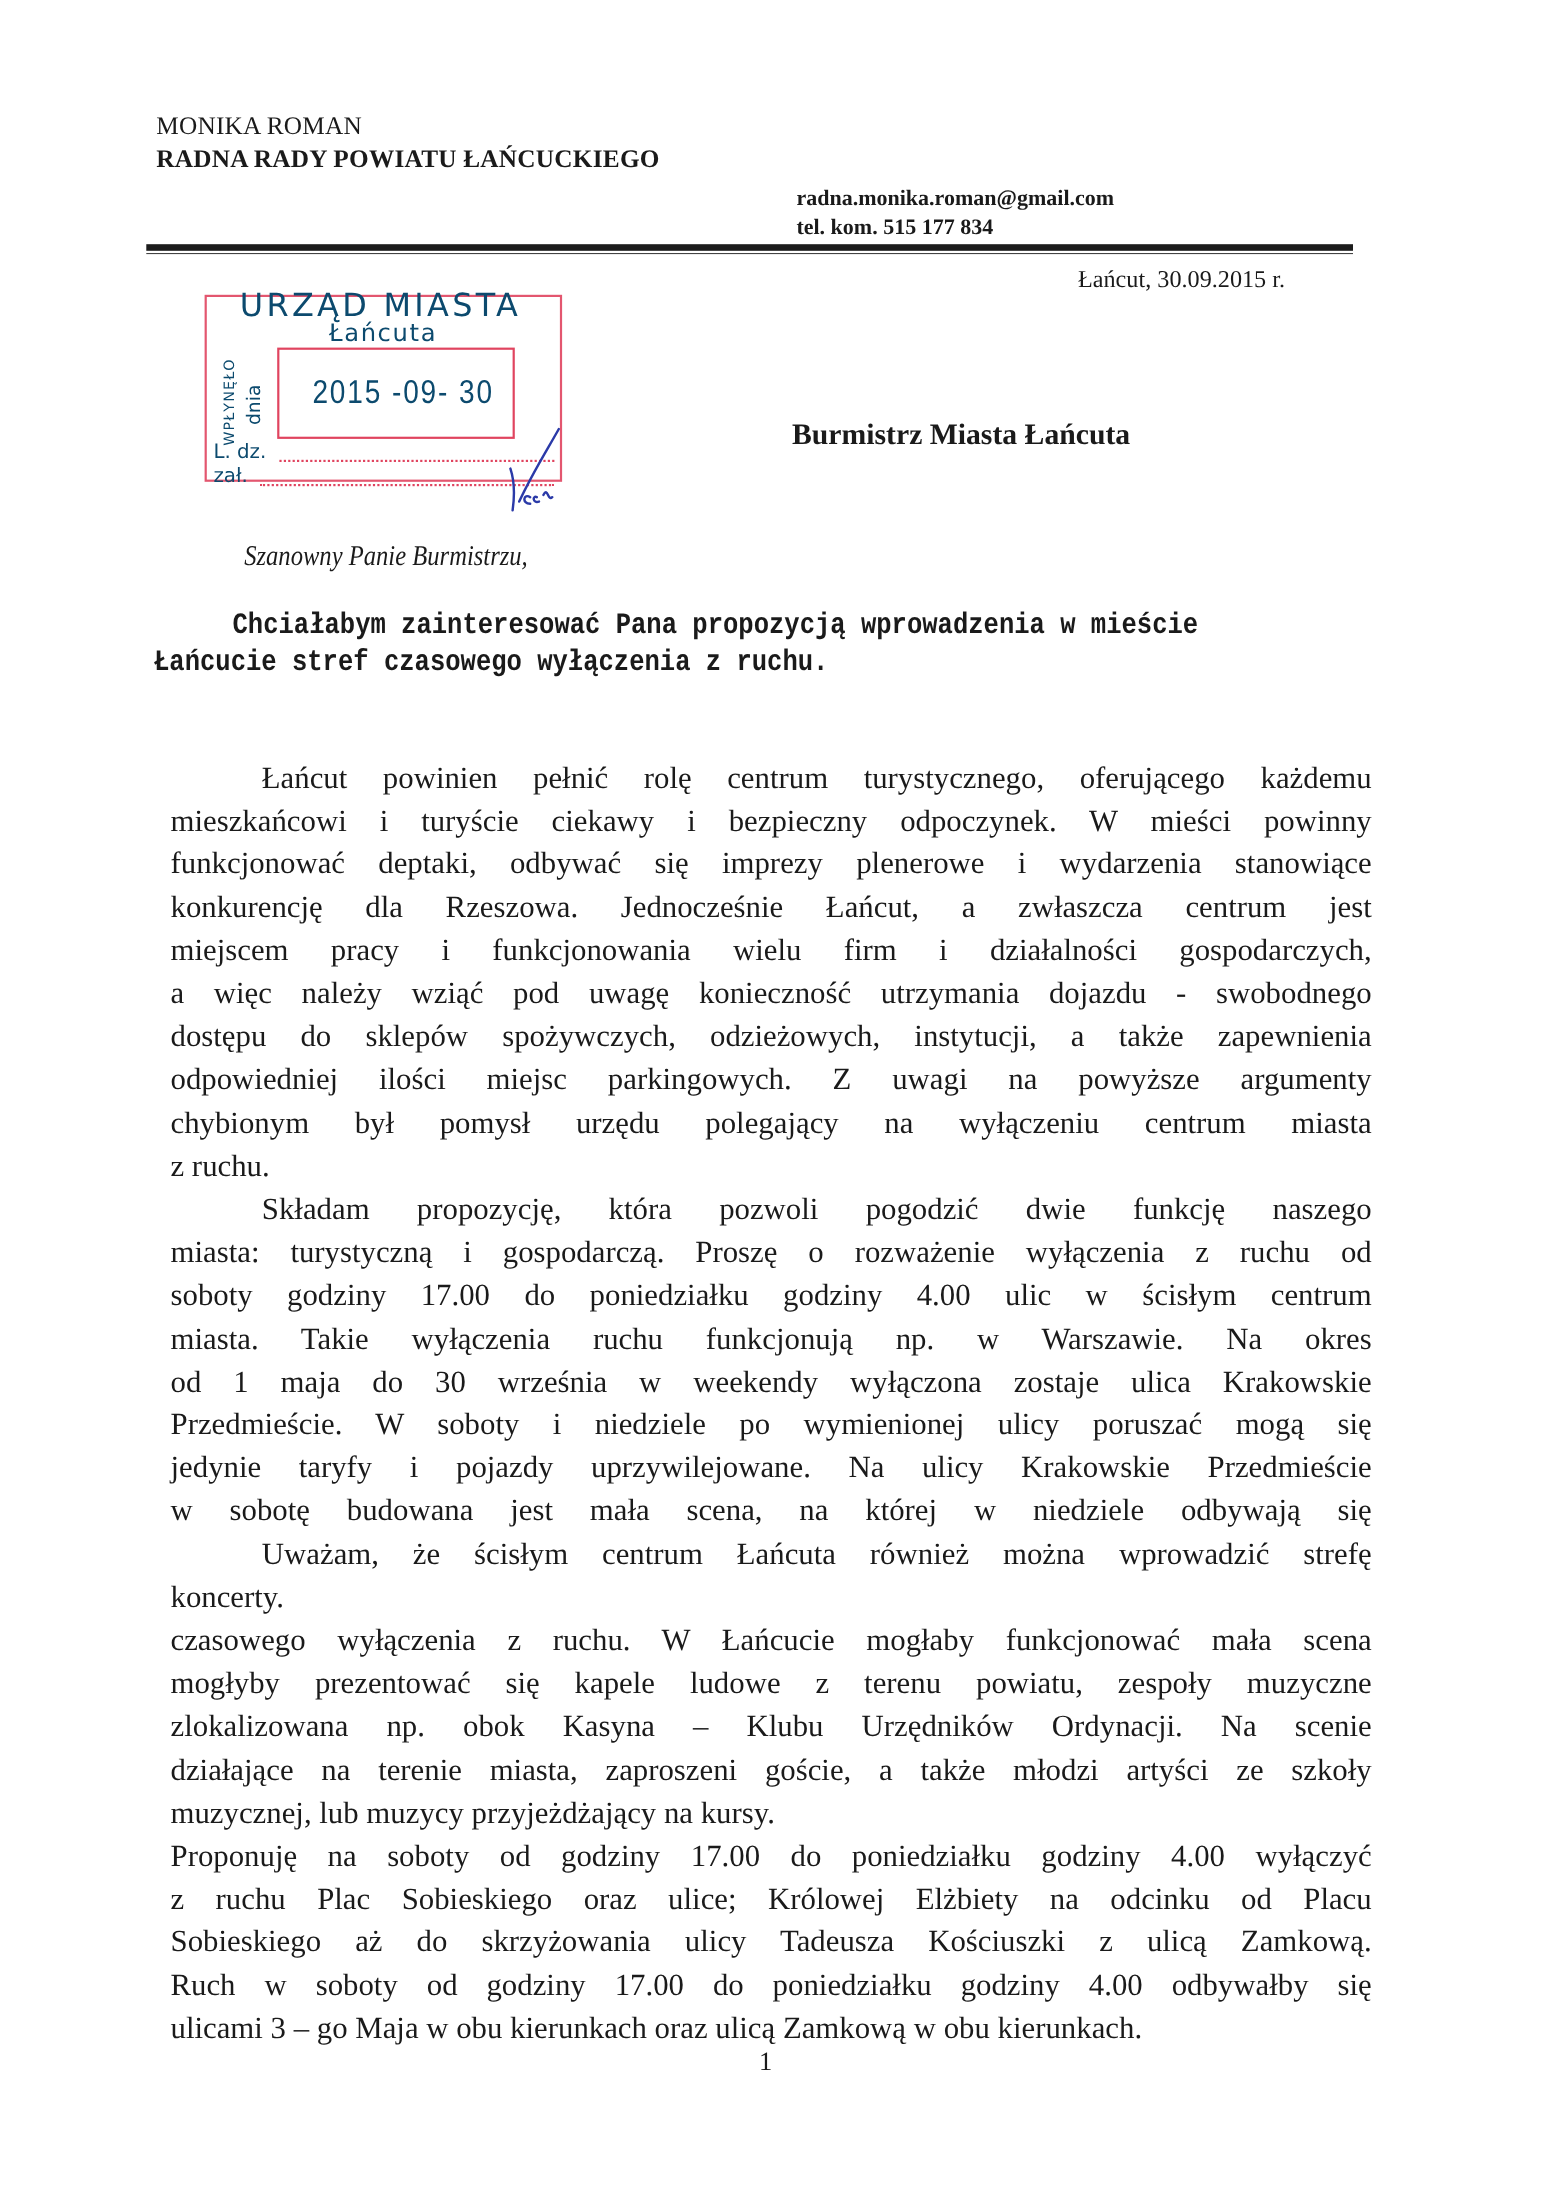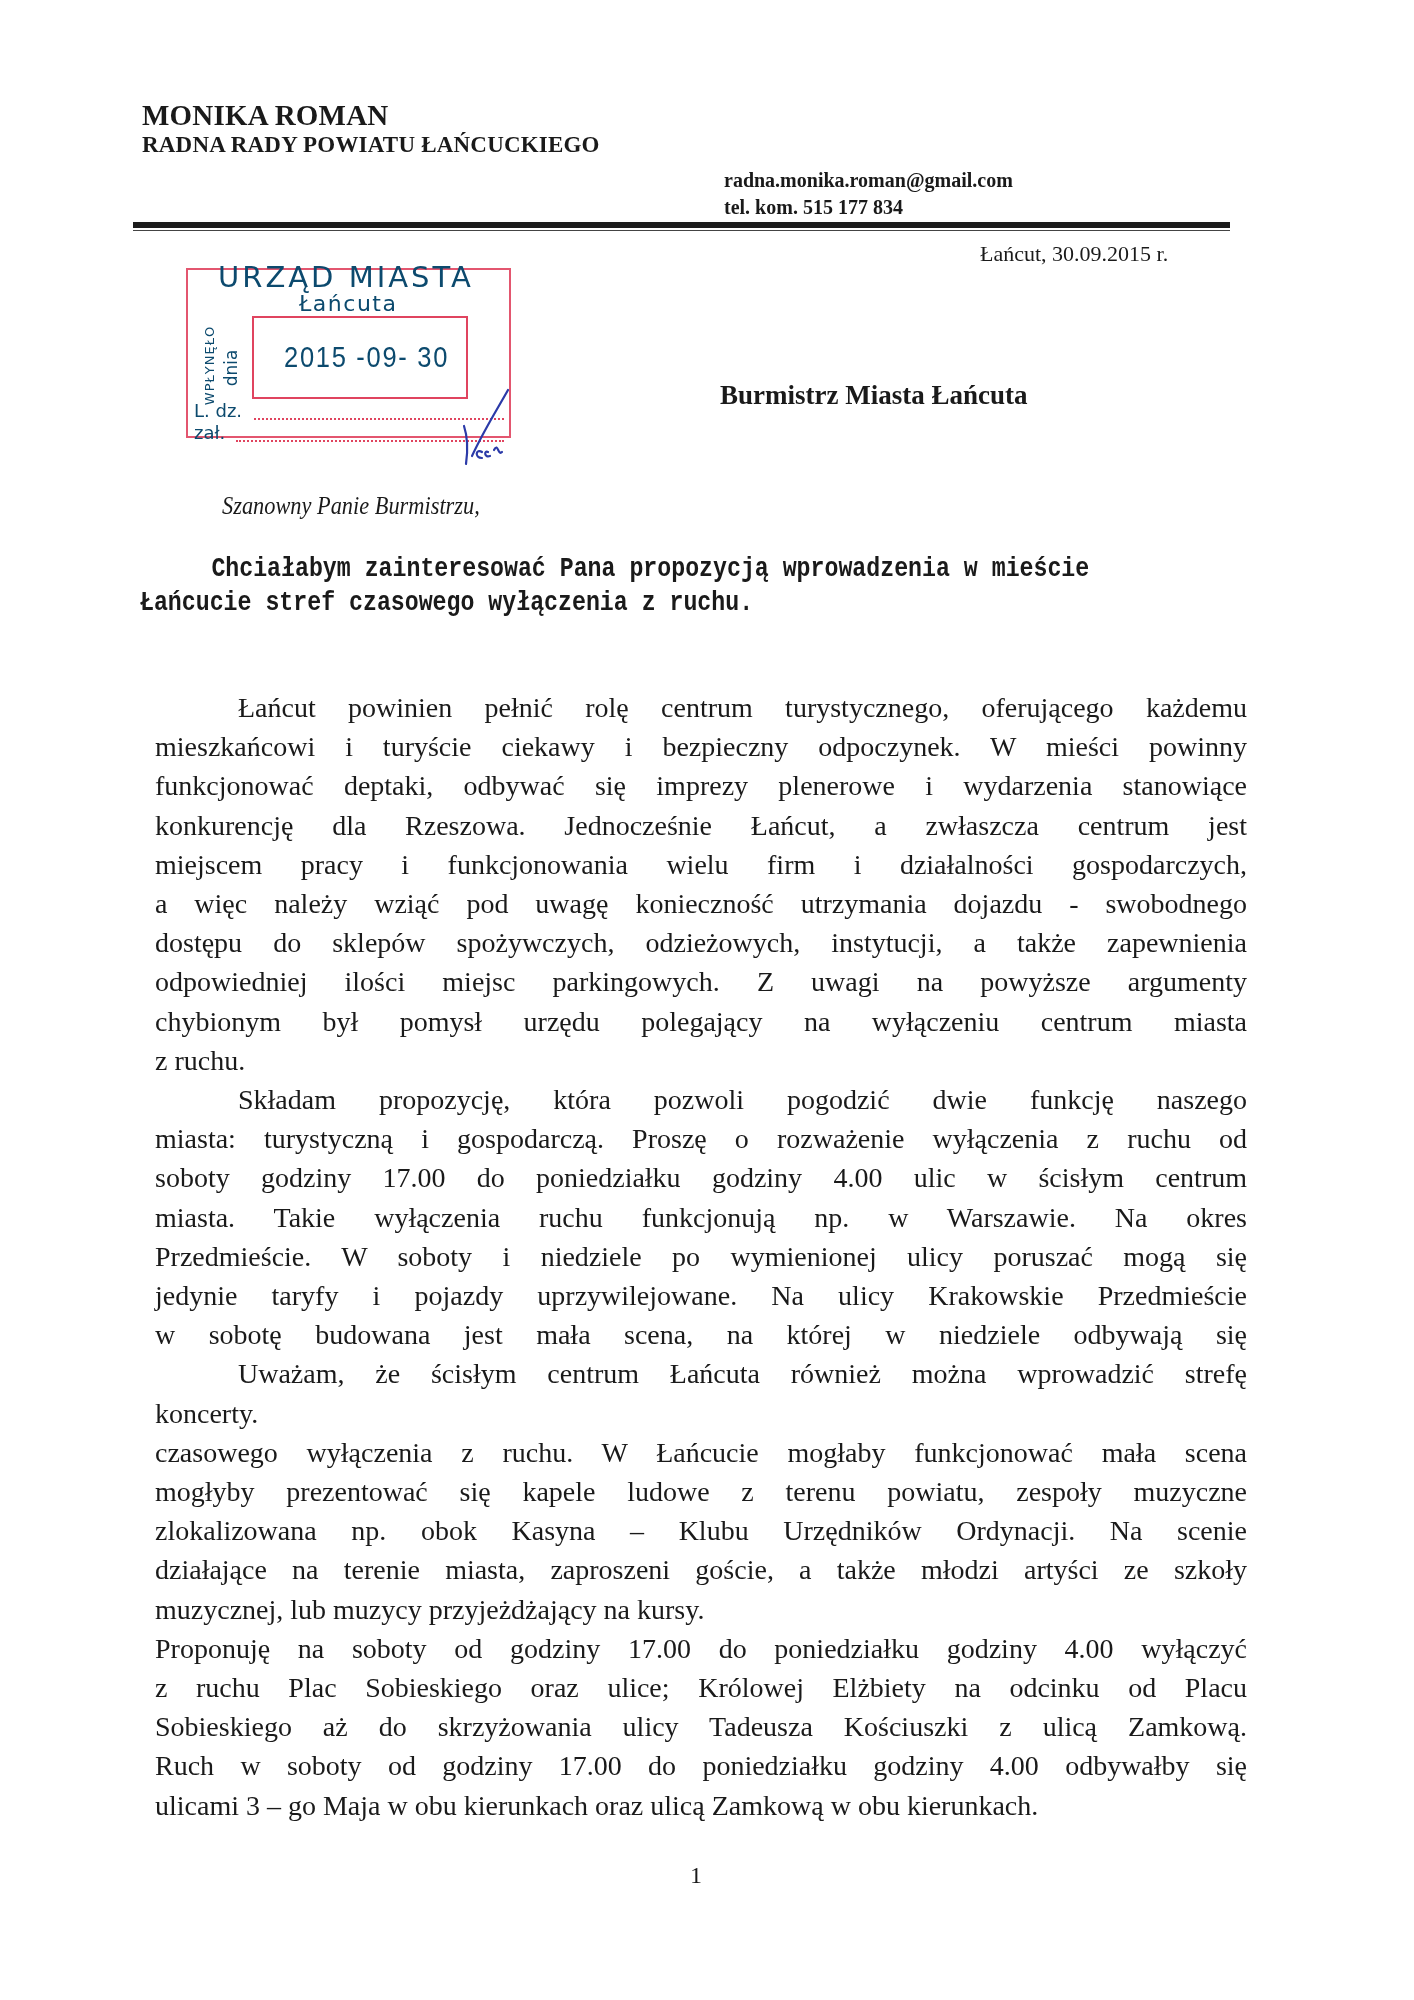--- a/index.html
+++ b/index.html
@@ -1,20 +1,20 @@
 <!DOCTYPE html>
 <html><head>
   <meta charset="utf-8">
   <style>
     html, body { margin: 0; padding: 0; background: #ffffff; }
     body { width: 1414px; height: 2000px; position: relative; overflow: hidden;
            font-family: "Liberation Serif", "DejaVu Serif", serif; color: #1a1a1a; }
     .abs { position: absolute; }
 
-    .hdr-name { left: 142px; top: 100px; font-size: 29px; font-weight: bold; letter-spacing: 0.2px; line-height: 30px; }
+    .hdr-name { left: 142px; top: 100px; font-size: 23px; font-weight: normal; letter-spacing: 0.2px; line-height: 30px; }
     .hdr-role { left: 142px; top: 130px; font-size: 23px; font-weight: bold; letter-spacing: 0.2px; line-height: 30px; }
     .hdr-email { left: 724px; top: 167px; font-size: 20px; font-weight: bold; line-height: 26px; }
     .hdr-phone { left: 724px; top: 194px; font-size: 20px; font-weight: bold; line-height: 26px; }
 
     .rule-thick { left: 133px; top: 222px; width: 1097px; height: 6px; background: #1c1c1c; }
     .rule-thin  { left: 133px; top: 230px; width: 1097px; height: 1px; background: #444; }
 
     .place-date { left: 980px; top: 240px; font-size: 22px; line-height: 28px; }
 
     
@@ -92,20 +92,21 @@
   <span class="line just">miejscem pracy i funkcjonowania wielu firm i działalności gospodarczych,</span>
   <span class="line just">a więc należy wziąć pod uwagę konieczność utrzymania dojazdu  - swobodnego</span>
   <span class="line just">dostępu do sklepów spożywczych, odzieżowych, instytucji, a także zapewnienia</span>
   <span class="line just">odpowiedniej ilości miejsc parkingowych. Z uwagi na powyższe argumenty</span>
   <span class="line just">chybionym był pomysł urzędu polegający na wyłączeniu centrum miasta</span>
   <span class="line">z ruchu.</span>
   <span class="line just indent">Składam propozycję, która pozwoli pogodzić dwie funkcję naszego</span>
   <span class="line just">miasta: turystyczną i gospodarczą. Proszę o rozważenie wyłączenia z ruchu od</span>
   <span class="line just">soboty godziny 17.00 do poniedziałku godziny 4.00 ulic w ścisłym centrum</span>
   <span class="line just">miasta. Takie wyłączenia ruchu funkcjonują np. w Warszawie. Na okres</span>
+  <span class="line just">od 1 maja do 30 września w weekendy wyłączona zostaje ulica Krakowskie</span>
   <span class="line just">Przedmieście. W soboty i niedziele po wymienionej ulicy poruszać mogą się</span>
   <span class="line just">jedynie taryfy i pojazdy uprzywilejowane. Na ulicy Krakowskie Przedmieście</span>
   <span class="line just">w sobotę budowana jest mała scena, na której w niedziele odbywają się</span>
   <span class="line just indent">Uważam, że ścisłym centrum Łańcuta również można wprowadzić strefę</span>
   <span class="line">koncerty.</span>
   <span class="line just">czasowego wyłączenia z ruchu. W Łańcucie mogłaby funkcjonować mała scena</span>
   <span class="line just">mogłyby prezentować się kapele ludowe z terenu powiatu, zespoły muzyczne</span>
   <span class="line just">zlokalizowana np. obok Kasyna – Klubu Urzędników Ordynacji. Na scenie</span>
   <span class="line just">działające na terenie miasta, zaproszeni goście, a także młodzi artyści ze szkoły</span>
   <span class="line">muzycznej, lub muzycy przyjeżdżający na kursy.</span>

